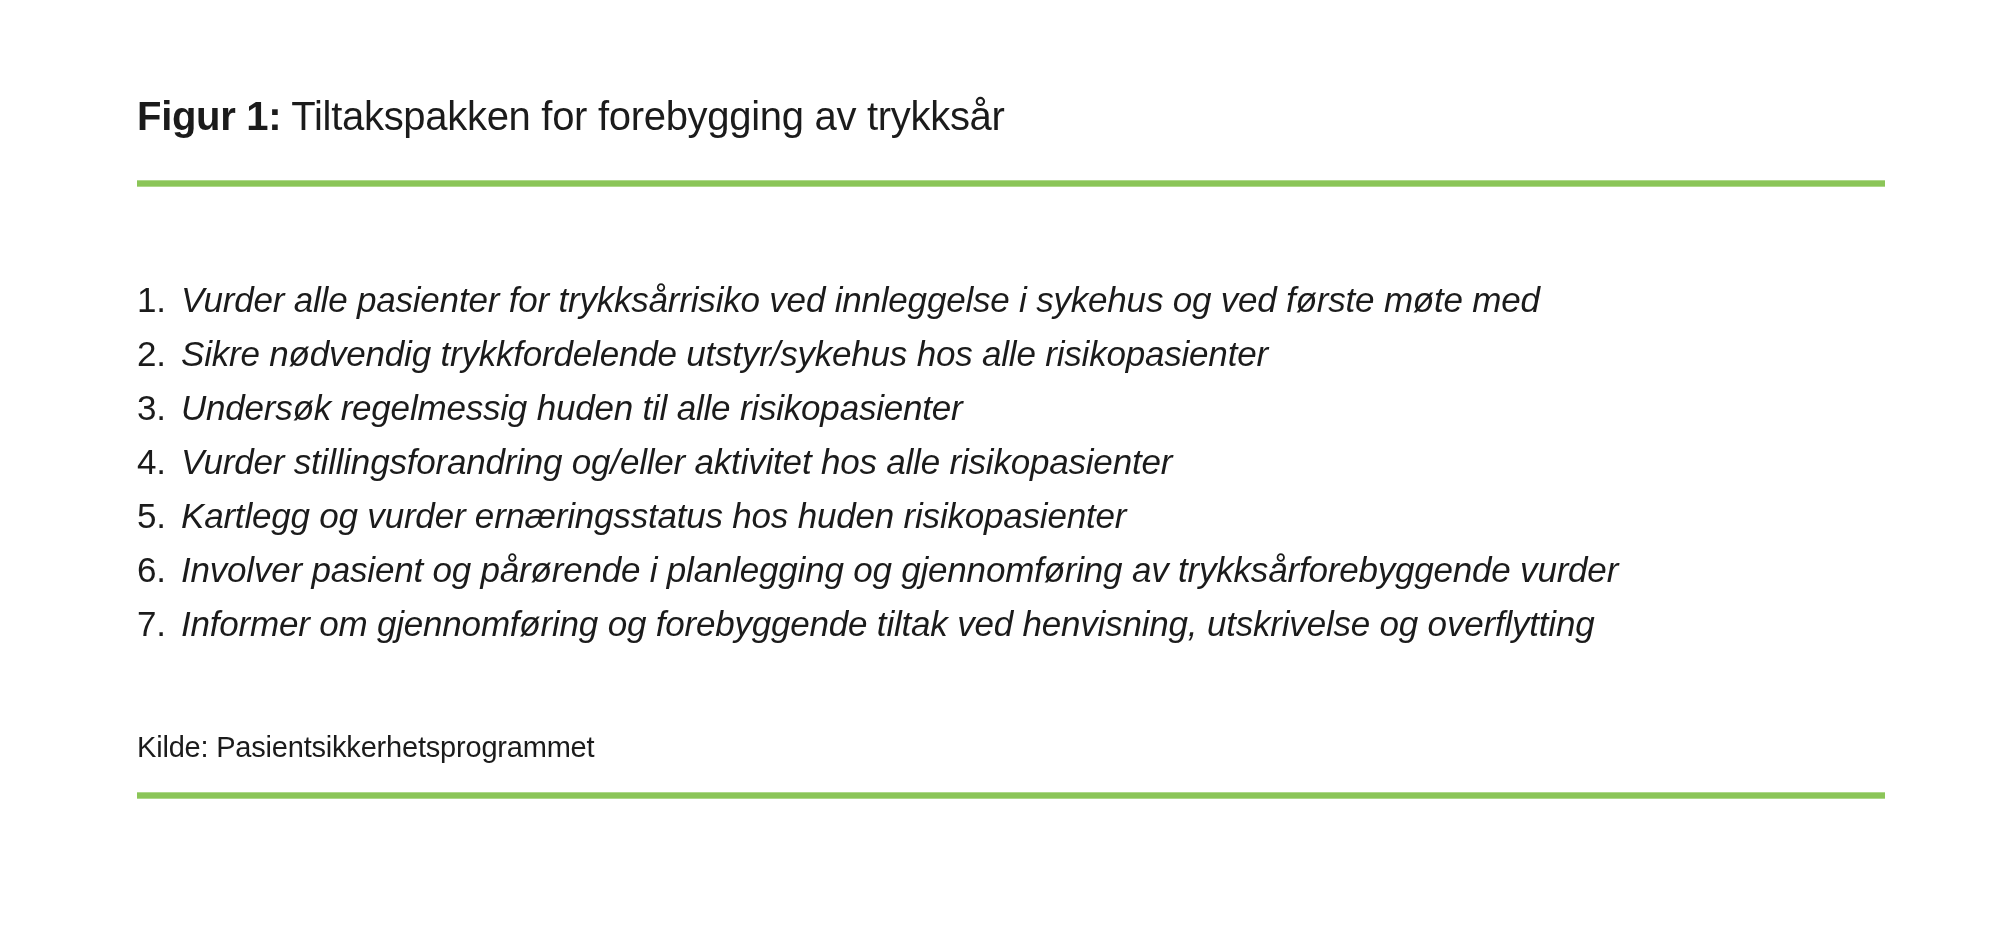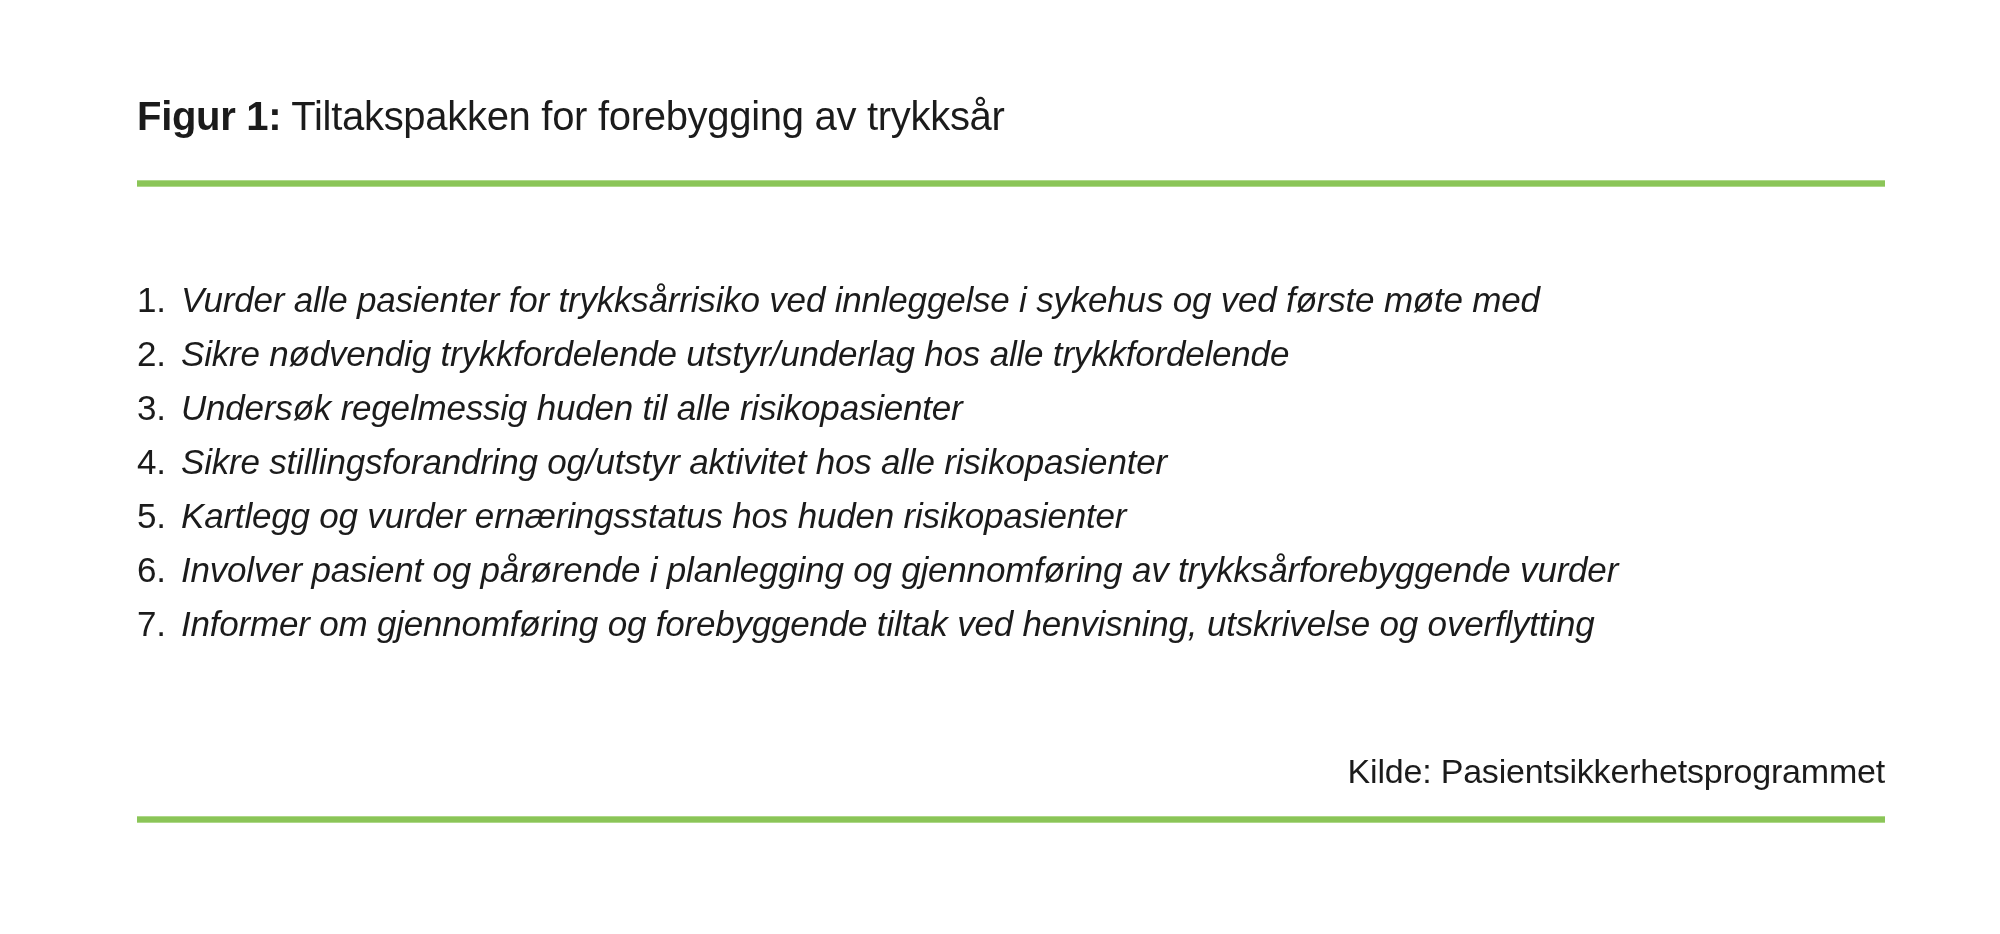--- a/index.html
+++ b/index.html
@@ -62,25 +62,24 @@
     flex: 1 1 auto;
   }
   .list-item .txt .line {
     display: block;
     font-style: italic;
   }
   .list-item .txt .line:empty {
     display: none;
   }
   .source-line {
-    margin-top: 102px;
-    font-size: 34px;
+    margin-top: 78px;
+    font-size: 29px;
     line-height: 36px;
     letter-spacing: -0.2px;
-    text-align: right;
   }
   .rule-bottom { margin-top: 27px; }
 </style>
 </head>
 <body>
 
 <div class="page">
   <div class="content">
 
     <h1 class="figure-title">
@@ -95,35 +94,35 @@
       <div class="list-item">
         <span class="num">1.</span>
         <span class="txt">
           <span class="line">Vurder alle pasienter for trykksårrisiko ved innleggelse i sykehus og ved første møte med</span>
         </span>
       </div>
 
       <div class="list-item">
         <span class="num">2.</span>
         <span class="txt">
-          <span class="line">Sikre nødvendig trykkfordelende utstyr/underlag hos alle trykkfordelende</span>
+          <span class="line">Sikre nødvendig trykkfordelende utstyr/sykehus hos alle risikopasienter</span>
         </span>
       </div>
 
       <div class="list-item">
         <span class="num">3.</span>
         <span class="txt">
           <span class="line">Undersøk regelmessig huden til alle risikopasienter</span>
         </span>
       </div>
 
       <div class="list-item">
         <span class="num">4.</span>
         <span class="txt">
-          <span class="line">Sikre stillingsforandring og/utstyr aktivitet hos alle risikopasienter</span>
+          <span class="line">Vurder stillingsforandring og/eller aktivitet hos alle risikopasienter</span>
         </span>
       </div>
 
       <div class="list-item">
         <span class="num">5.</span>
         <span class="txt">
           <span class="line">Kartlegg og vurder ernæringsstatus hos huden risikopasienter</span>
         </span>
       </div>
 

